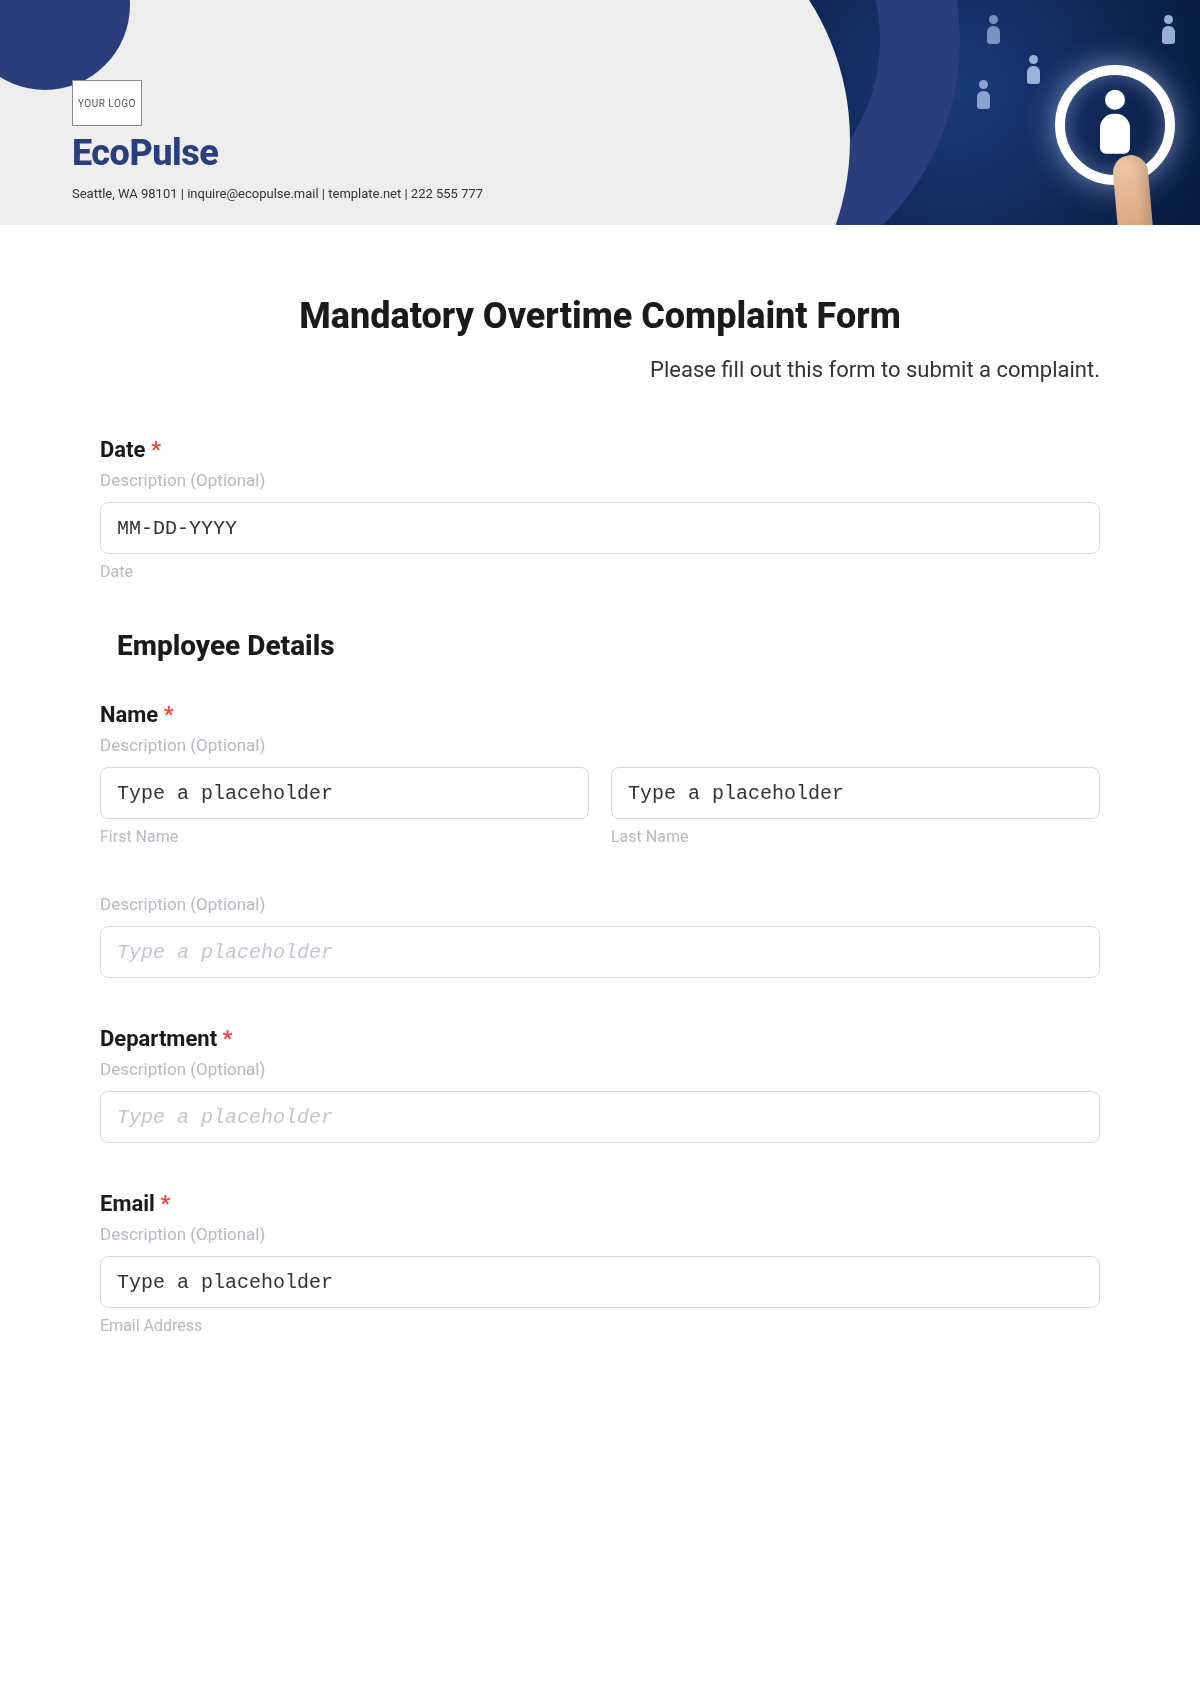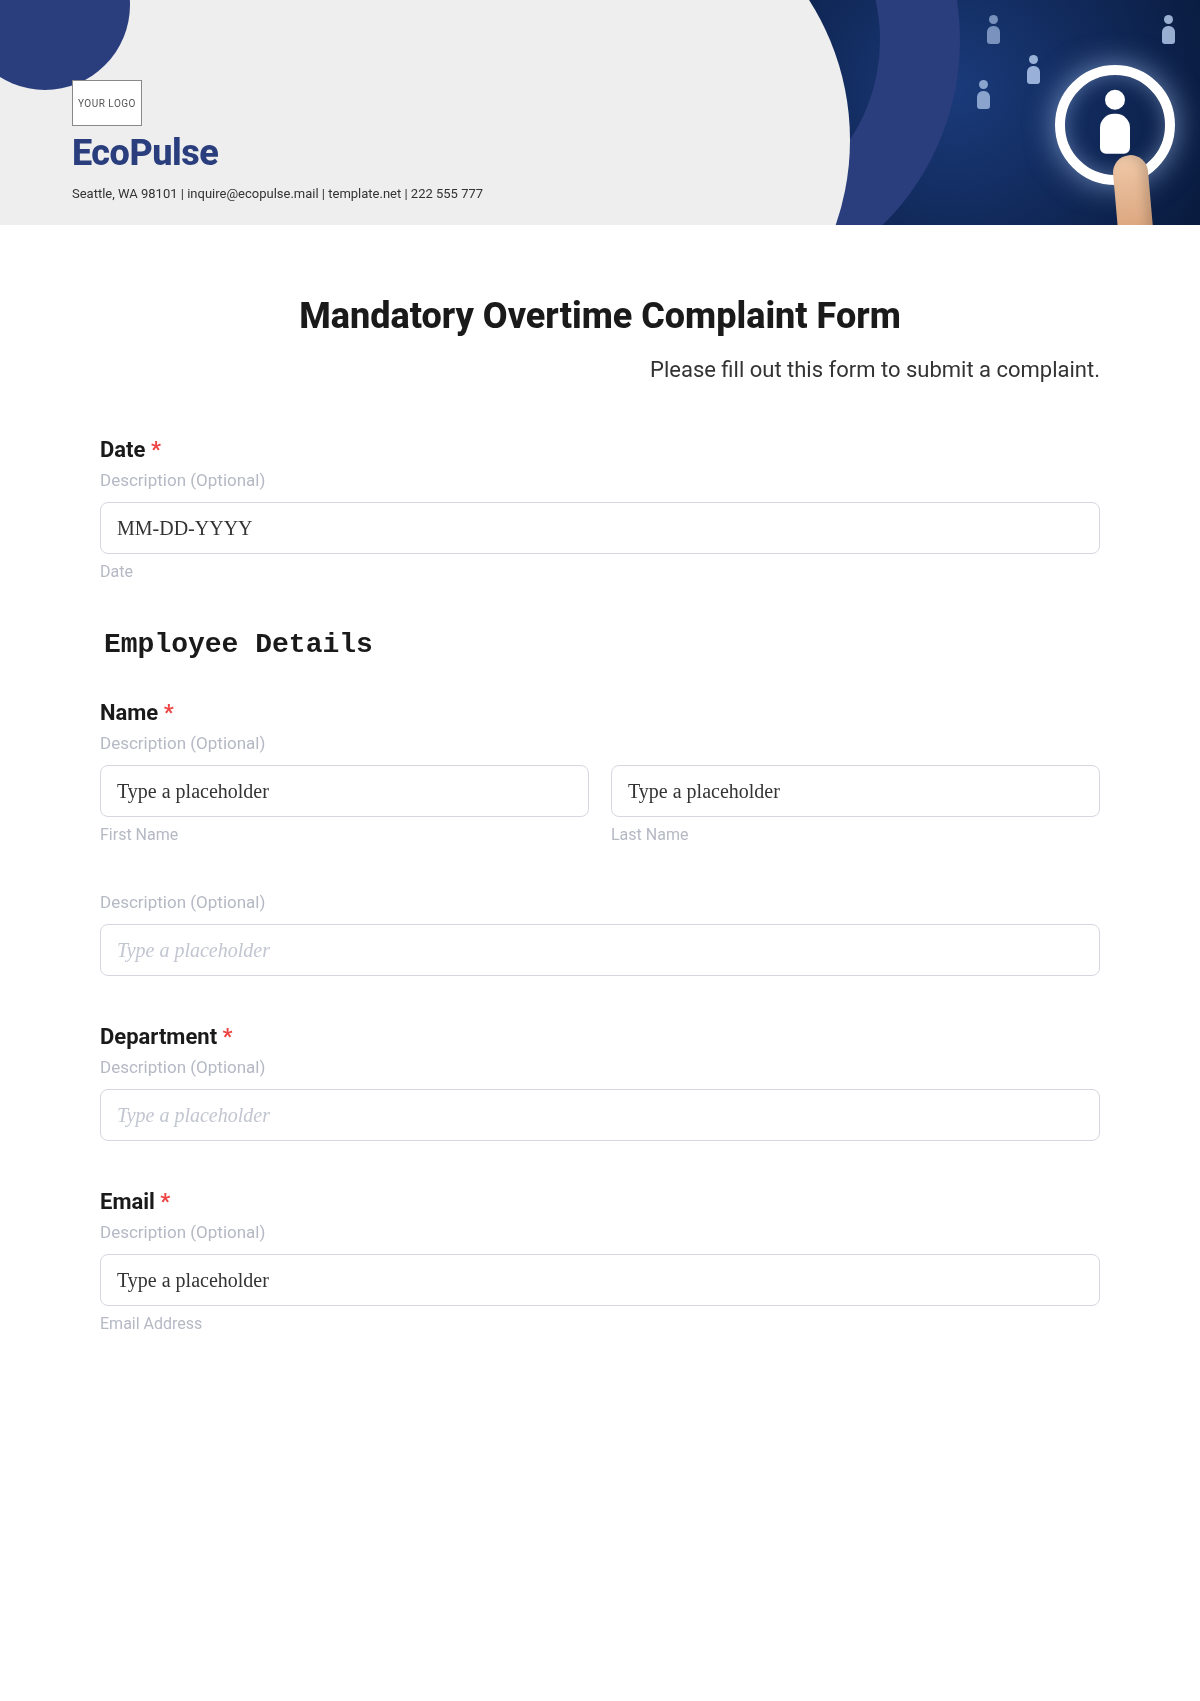--- a/index.html
+++ b/index.html
@@ -175,37 +175,36 @@
   .input {
     width: 100%;
     height: 52px;
     border: 1px solid #d6d8df;
     border-radius: 8px;
     padding: 0 16px;
     font-size: 20px;
     color: #333;
     background: #fff;
     outline: none;
-    font-family: Liberation Serif, serif;
+    font-family: Liberation Mono, monospace;
   }
   .input::placeholder { color: #c2c6d0; font-style: italic; }
   .input.filled::placeholder { color: #333; font-style: normal; }
   .input.filled { color: #333; }
   .row2 {
     display: flex;
     gap: 22px;
   }
   .row2 > .col { flex: 1; }
 
   .section-head {
     font-size: 28px;
     font-weight: 800;
     color: #1a1a1a;
-    margin: 10px 4px 40px;
-    font-family: Liberation Mono, monospace;
+    margin: 10px 17px 40px;
   }
 </style>
 </head>
 <body>
 
 <div class="banner">
   <div class="circle-tl"></div>
 
   <div class="hero">
     <div class="bg"></div>

